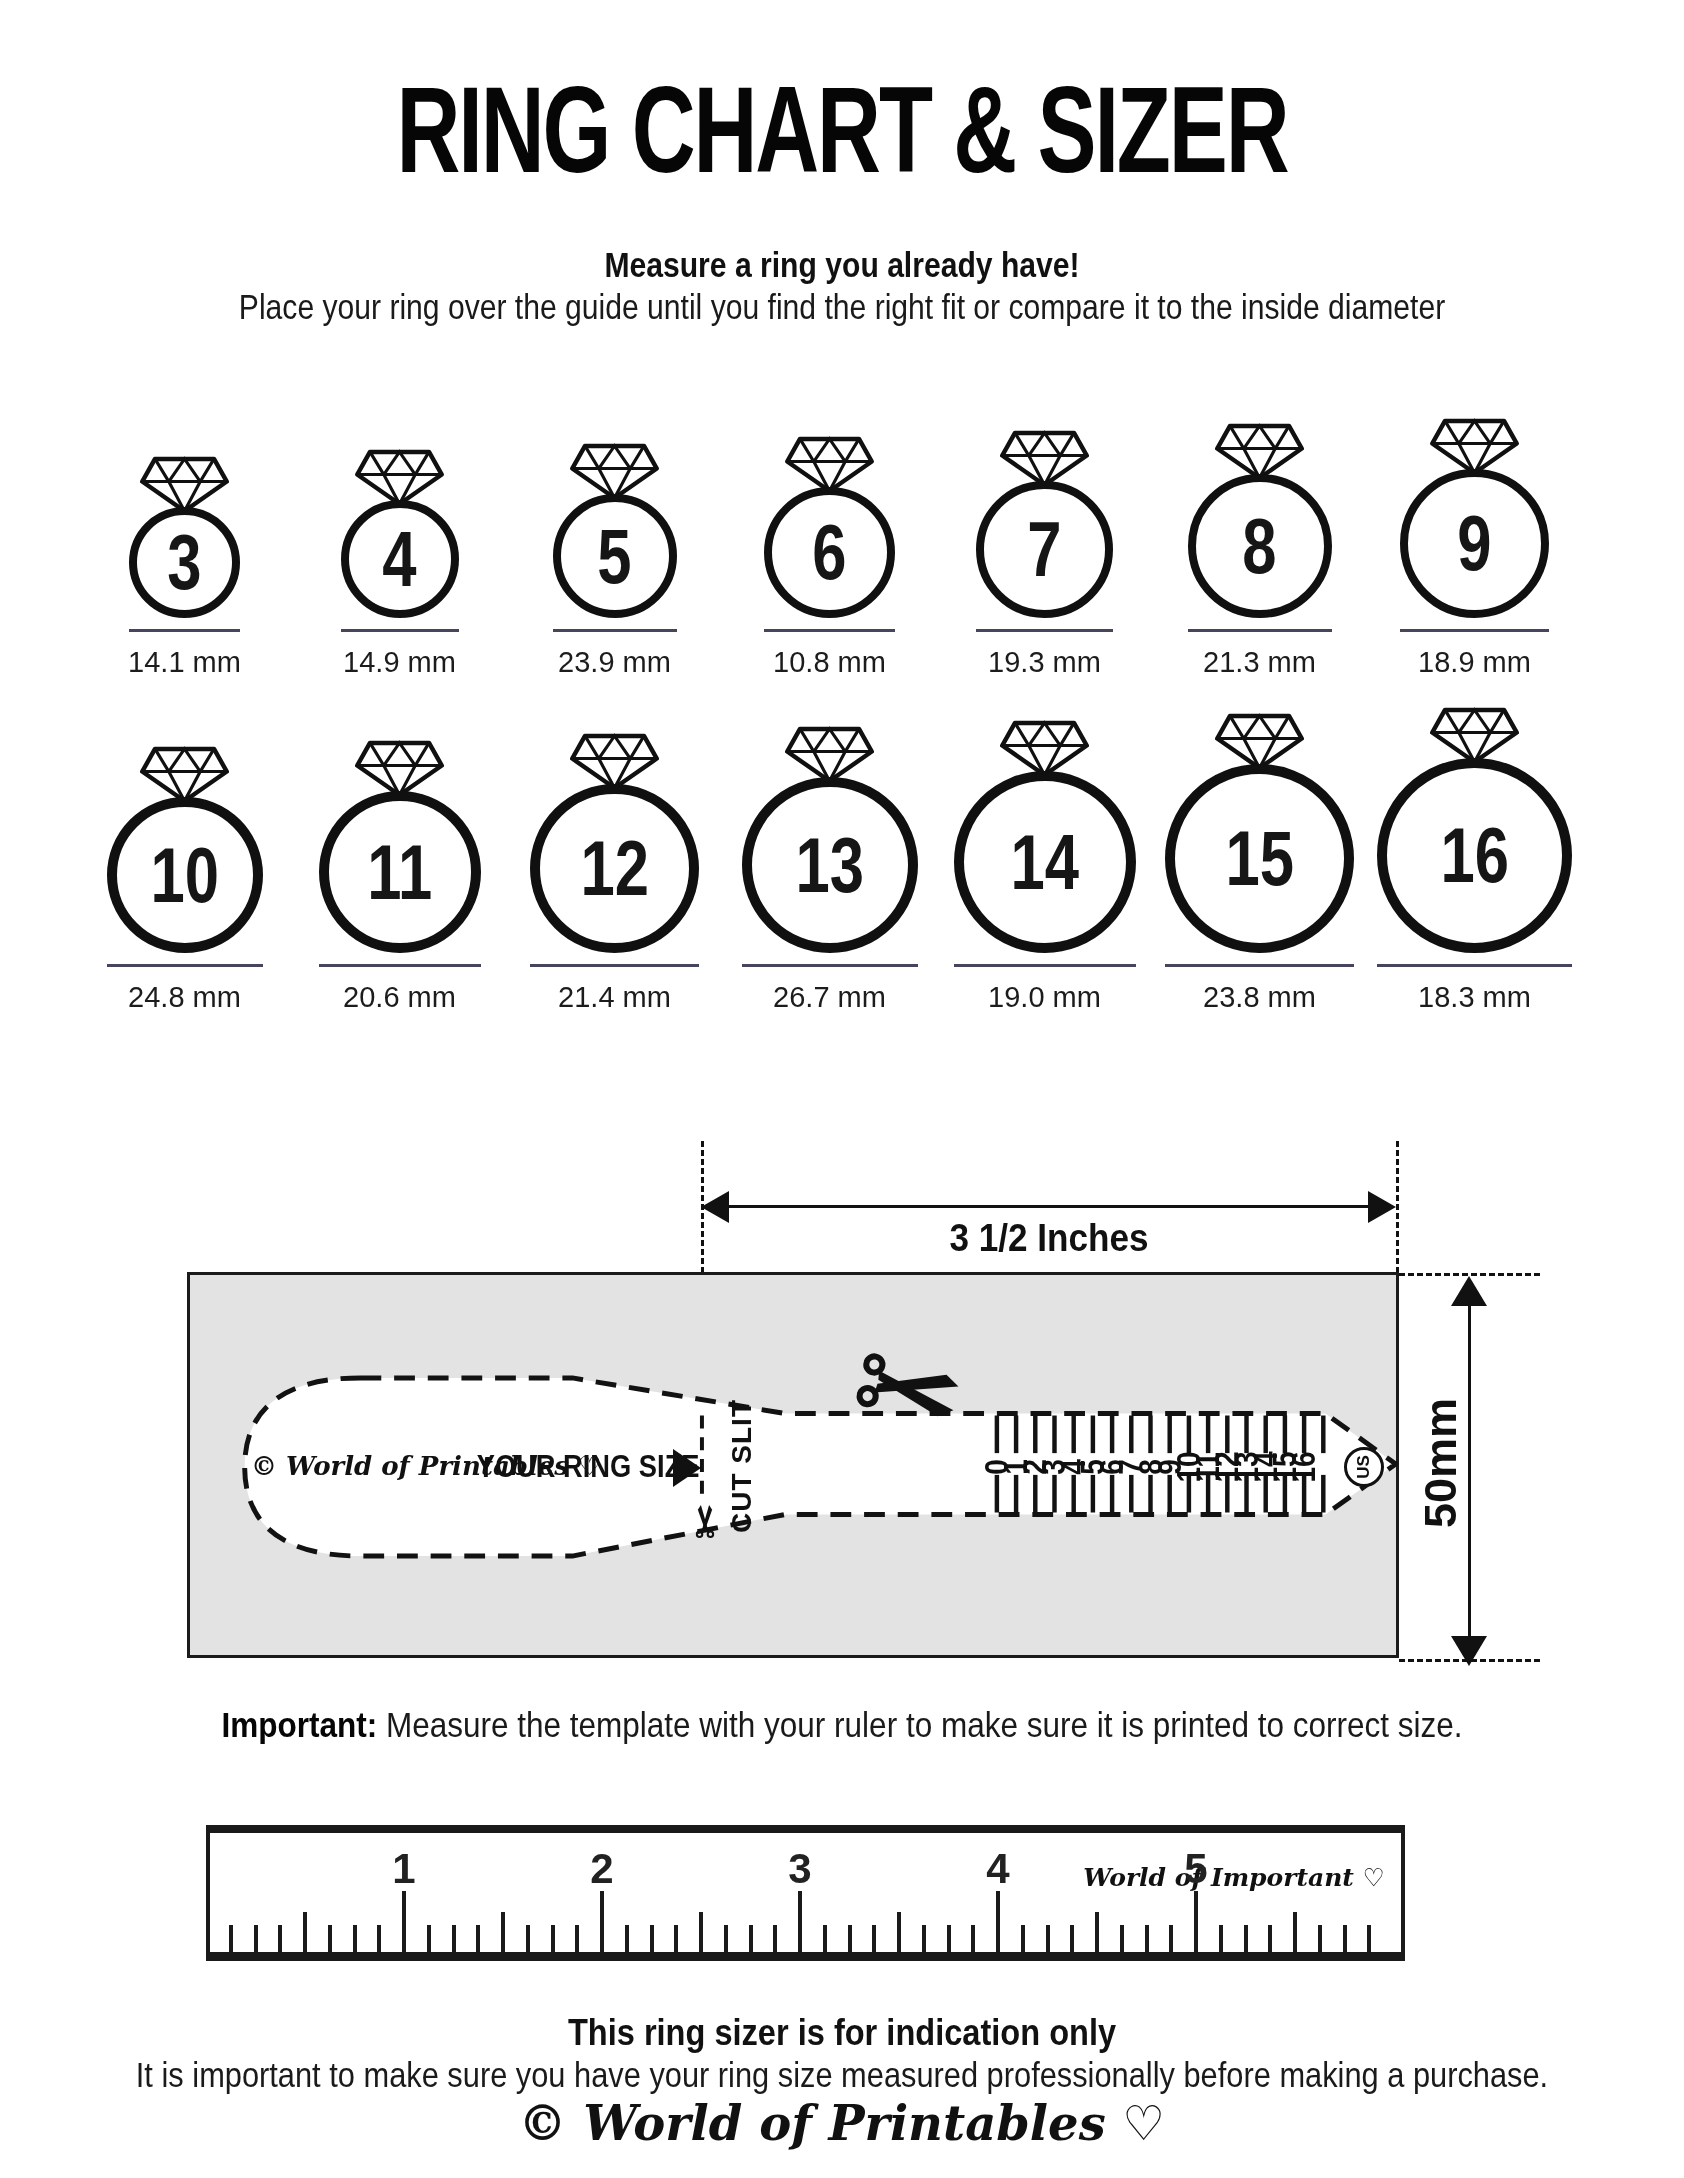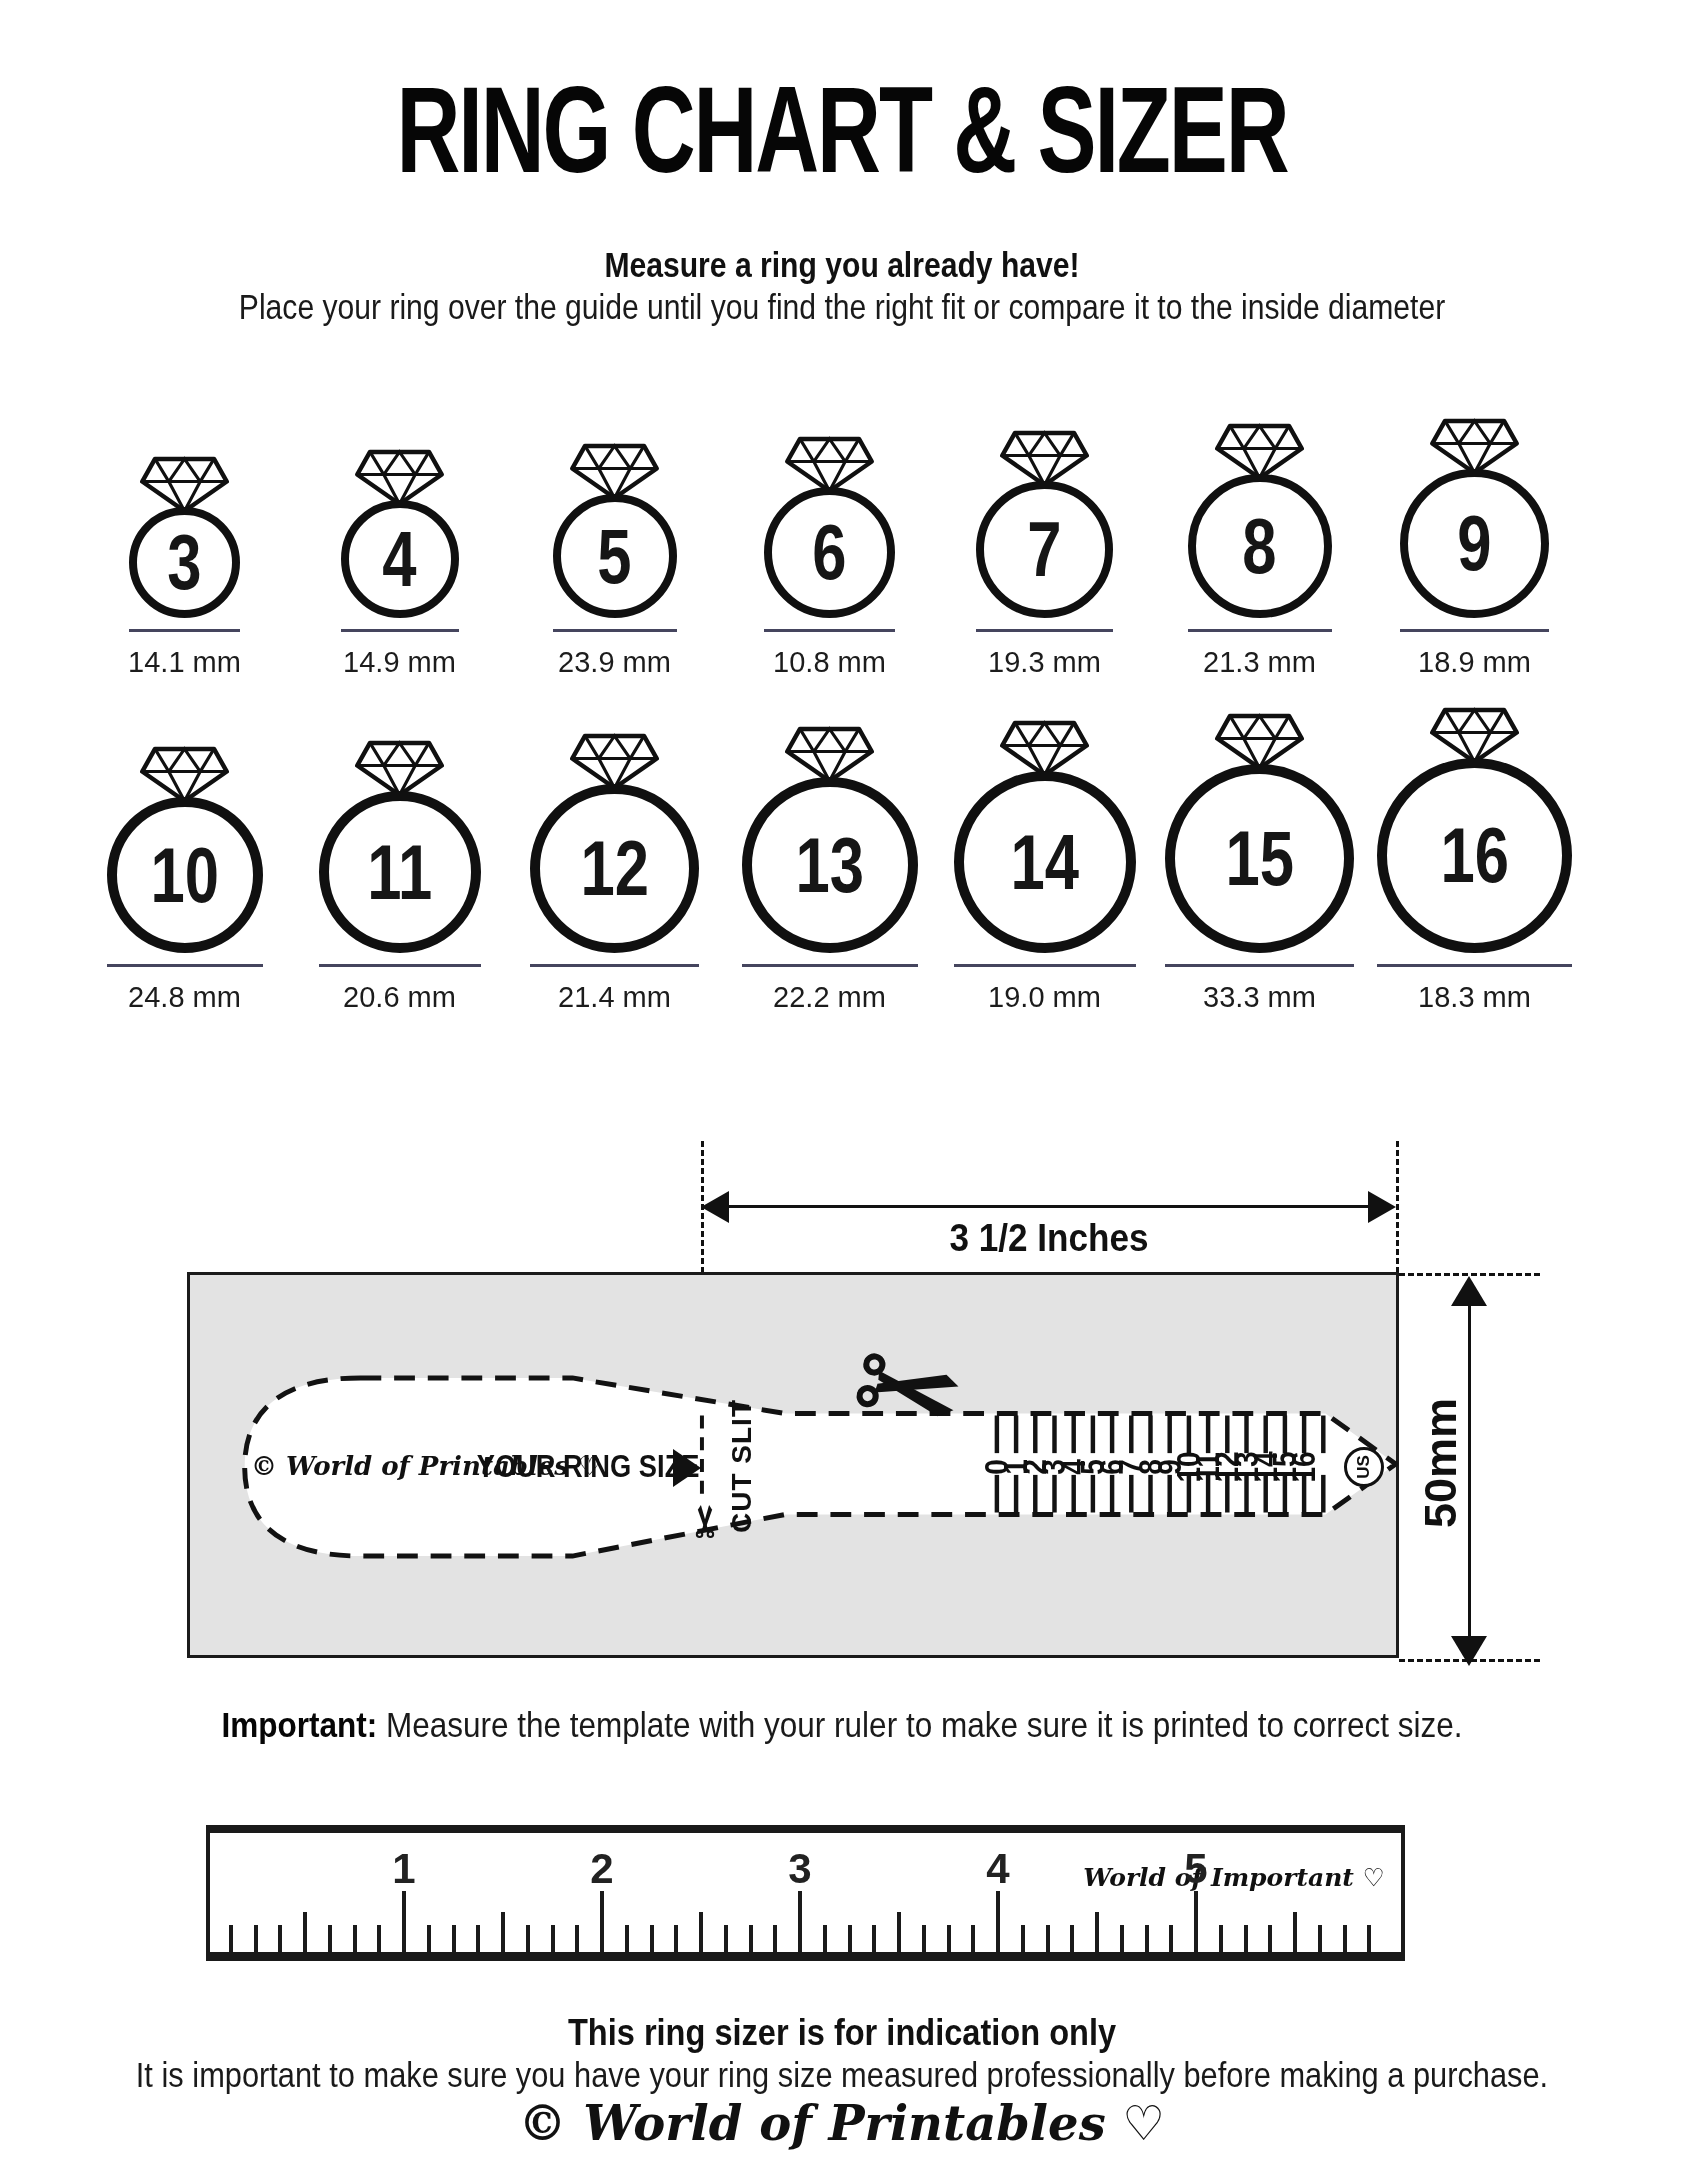--- a/index.html
+++ b/index.html
@@ -225,21 +225,21 @@
       <div class="icon-area" style="height:249px">
         <svg class="diamond" width="91" height="59" viewBox="0 0 92 60">
           <path d="M16,4 H76 L89,27 L46,57 L3,27 Z" fill="#fff" stroke="#101010" stroke-width="4.5" stroke-linejoin="round"></path>
           <path d="M3,27 H89 M16,4 L30,27 L46,4 L62,27 L76,4 M30,27 L46,57 M62,27 L46,57" fill="none" stroke="#101010" stroke-width="3.2"></path>
         </svg>
         <div class="band" style="width:176px;height:176px;border-width:10px">
           <span class="ring-num">13</span>
         </div>
       </div>
       <div class="underline" style="width:176px"></div>
-      <div class="mm">22.2 mm</div>
+      <div class="mm">26.7 mm</div>
     </div>
     <div class="ring-item">
       <div class="icon-area" style="height:249px">
         <svg class="diamond" width="91" height="59" viewBox="0 0 92 60">
           <path d="M16,4 H76 L89,27 L46,57 L3,27 Z" fill="#fff" stroke="#101010" stroke-width="4.5" stroke-linejoin="round"></path>
           <path d="M3,27 H89 M16,4 L30,27 L46,4 L62,27 L76,4 M30,27 L46,57 M62,27 L46,57" fill="none" stroke="#101010" stroke-width="3.2"></path>
         </svg>
         <div class="band" style="width:182px;height:182px;border-width:10px">
           <span class="ring-num">14</span>
         </div>
@@ -251,21 +251,21 @@
       <div class="icon-area" style="height:249px">
         <svg class="diamond" width="91" height="59" viewBox="0 0 92 60">
           <path d="M16,4 H76 L89,27 L46,57 L3,27 Z" fill="#fff" stroke="#101010" stroke-width="4.5" stroke-linejoin="round"></path>
           <path d="M3,27 H89 M16,4 L30,27 L46,4 L62,27 L76,4 M30,27 L46,57 M62,27 L46,57" fill="none" stroke="#101010" stroke-width="3.2"></path>
         </svg>
         <div class="band" style="width:189px;height:189px;border-width:10px">
           <span class="ring-num">15</span>
         </div>
       </div>
       <div class="underline" style="width:189px"></div>
-      <div class="mm">33.3 mm</div>
+      <div class="mm">23.8 mm</div>
     </div>
     <div class="ring-item">
       <div class="icon-area" style="height:249px">
         <svg class="diamond" width="91" height="59" viewBox="0 0 92 60">
           <path d="M16,4 H76 L89,27 L46,57 L3,27 Z" fill="#fff" stroke="#101010" stroke-width="4.5" stroke-linejoin="round"></path>
           <path d="M3,27 H89 M16,4 L30,27 L46,4 L62,27 L76,4 M30,27 L46,57 M62,27 L46,57" fill="none" stroke="#101010" stroke-width="3.2"></path>
         </svg>
         <div class="band" style="width:195px;height:195px;border-width:10px">
           <span class="ring-num">16</span>
         </div>

